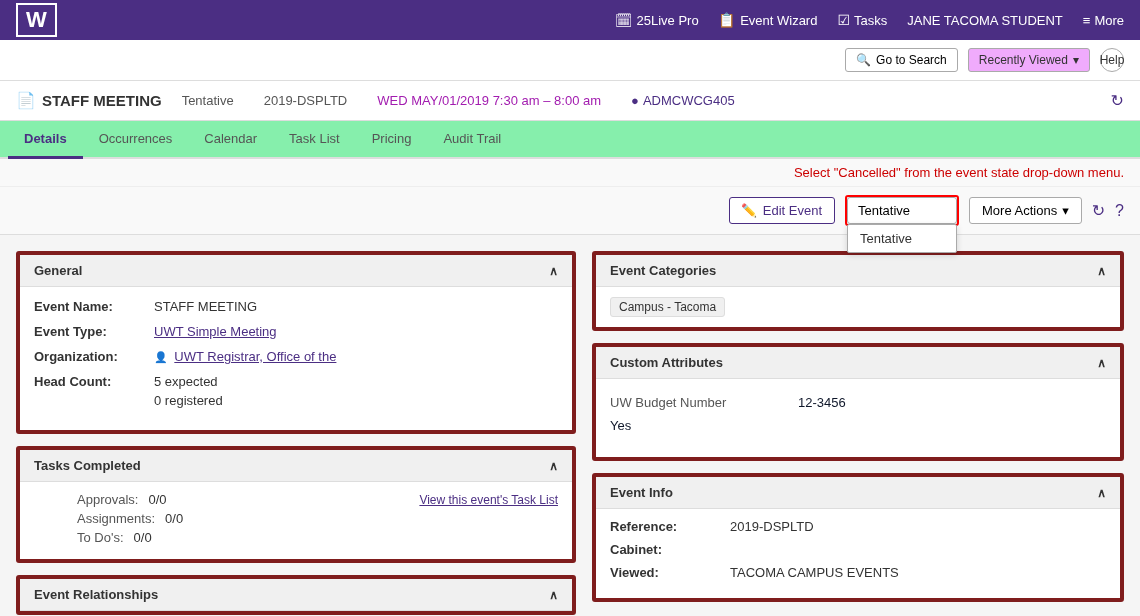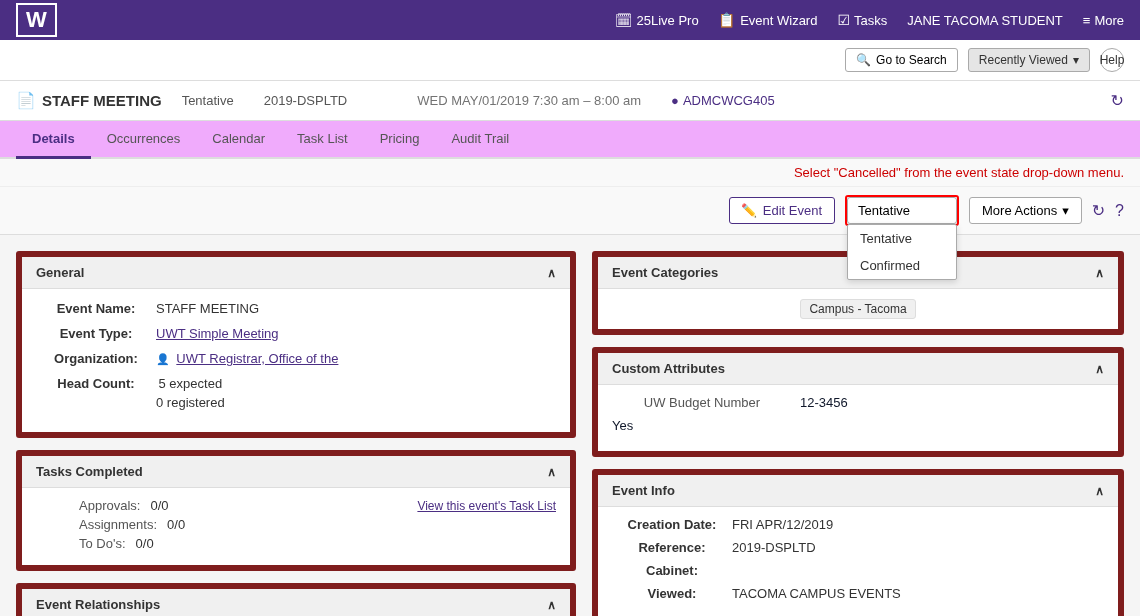--- a/index.html
+++ b/index.html
@@ -63,21 +63,21 @@
       cursor: pointer;
       display: flex;
       align-items: center;
       gap: 5px;
       font-size: 12px;
     }
     .recently-viewed {
       border: 1px solid #aaa;
       border-radius: 3px;
       padding: 4px 10px;
-      background: #e5e5e5;
+      background: #f0abfc;
       font-size: 12px;
       display: flex;
       align-items: center;
       gap: 5px;
       cursor: pointer;
     }
     .help-btn {
       border: 1px solid #aaa;
       border-radius: 50%;
       width: 24px;
@@ -111,42 +111,42 @@
     .event-title .doc-icon { font-size: 16px; color: #4b2e83; }
     .event-meta {
       display: flex;
       align-items: center;
       gap: 30px;
       flex: 1;
       font-size: 13px;
     }
     .event-meta .status { color: #555; }
     .event-meta .ref { color: #555; }
-    .event-meta .date { color: #737373; margin-left: 40px; }
+    .event-meta .date { color: #a21caf; }
     .event-meta .admin {
       color: #4b2e83;
       display: flex;
       align-items: center;
       gap: 4px;
     }
     .refresh-btn {
       background: none;
       border: none;
       cursor: pointer;
       color: #4b2e83;
       font-size: 16px;
     }
 
     
     .tabs-row {
-      background: #f0abfc;
+      background: #86efac;
       border-bottom: 2px solid #ddd;
       display: flex;
       align-items: center;
-      padding: 0 16px;
+      padding: 0 8px;
       gap: 0;
     }
     .tab {
       padding: 10px 16px;
       cursor: pointer;
       font-size: 13px;
       color: #555;
       border-bottom: 3px solid transparent;
       margin-bottom: -2px;
     }
@@ -262,23 +262,22 @@
       flex: 1;
       margin-left: 16px;
       display: flex;
       flex-direction: column;
       gap: 12px;
     }
 
     
     .section-card {
       background: white;
-      border: 6px solid #7f1d1d;
-      border-radius: 3px;
-      text-align: center;
+      border: 4px solid #7f1d1d;
+      border-radius: 3px;
     }
     .section-header {
       display: flex;
       align-items: center;
       justify-content: space-between;
       padding: 8px 14px;
       background: #f0f0f0;
       border-bottom: 1px solid #ddd;
       font-weight: bold;
       font-size: 13px;
@@ -336,21 +335,21 @@
     .category-tag {
       display: inline-block;
       background: #f0f0f0;
       border: 1px solid #ddd;
       border-radius: 3px;
       padding: 2px 8px;
       font-size: 12px;
     }
 
     .custom-attrs-body {
-      padding: 10px 14px;
+      padding: 16px 14px;
       font-size: 13px;
     }
     .attr-row {
       display: flex;
       margin-bottom: 8px;
       gap: 8px;
     }
     .attr-label { color: #555; min-width: 180px; }
     .attr-value { color: #0f172a; }
 
@@ -455,21 +454,20 @@
     <span>Edit Event</span>
   </button>
   <div class="state-select-wrapper" style="position:relative;">
     <select class="state-select">
       <option>Tentative</option>
       <option>Confirmed</option>
       <option>Cancelled</option>
     </select>
     <div class="dropdown-menu">
       <div class="dd-item">Tentative</div>
-      <div class="dd-item">Confirmed</div>
     </div>
   </div>
   <button class="more-actions-btn">
     <span>More Actions</span>
     <span>▾</span>
   </button>
   <button class="action-icon-btn">↻</button>
   <button class="action-icon-btn">?</button>
 </div>
 
@@ -574,24 +572,20 @@
       </div>
     </div>
 
     <div class="section-card">
       <div class="section-header">
         <span>Event Info</span>
         <span class="toggle-icon">∧</span>
       </div>
       <div class="event-info-body">
         <div class="info-row">
-          <span class="info-label">Creation Date:</span>
-          <span class="info-value">FRI APR/12/2019</span>
-        </div>
-        <div class="info-row">
           <span class="info-label">Reference:</span>
           <span class="info-value">2019-DSPLTD</span>
         </div>
         <div class="info-row">
           <span class="info-label">Cabinet:</span>
         </div>
         <div class="info-row">
           <span class="info-label">Viewed:</span>
           <span class="info-value">TACOMA CAMPUS EVENTS</span>
         </div>

